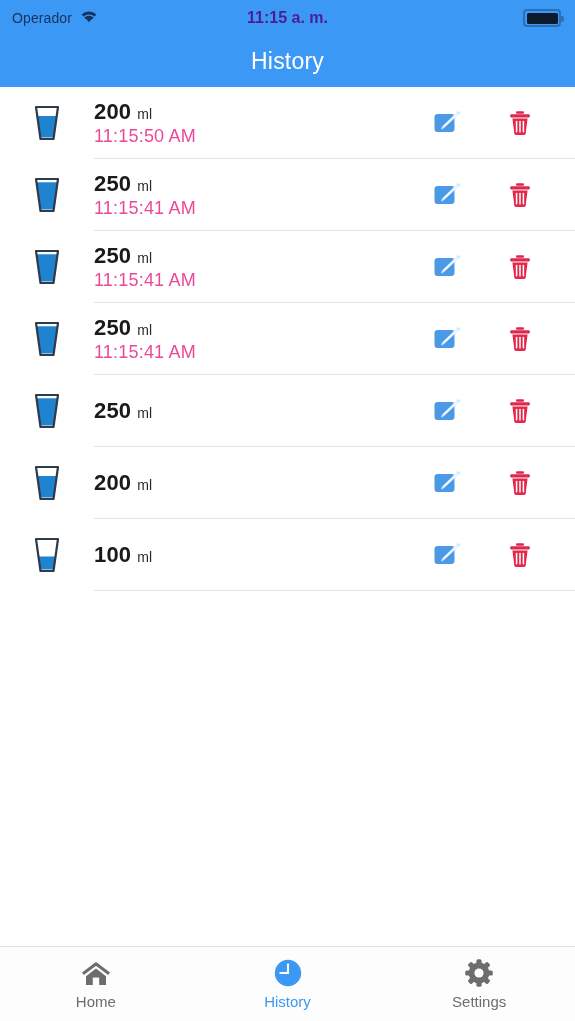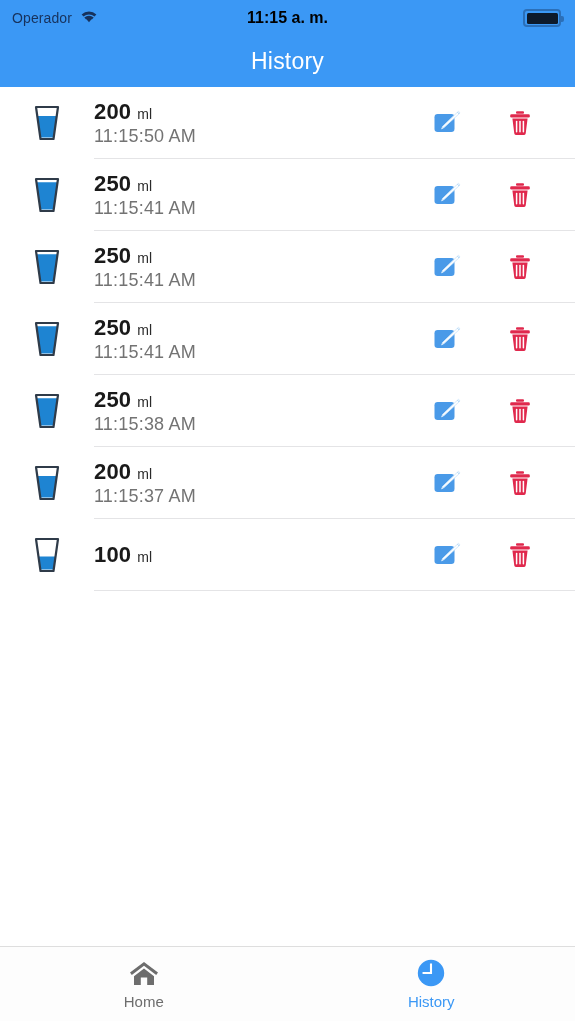--- a/index.html
+++ b/index.html
@@ -43,21 +43,21 @@
     font-size: 14px;
     color: #17325c;
     letter-spacing: 0.1px;
   }
   .sb-center {
     position: absolute;
     left: 0; right: 0;
     text-align: center;
     font-size: 16px;
     font-weight: bold;
-    color: #000000;
+    color: #4c1d95;
   }
   .sb-right {
     position: absolute;
     right: 14px;
     display: flex;
     align-items: center;
   }
   .battery {
     width: 38px;
     height: 18px;
@@ -152,21 +152,21 @@
     font-weight: bold;
     color: #1a1a1a;
     letter-spacing: 0.2px;
   }
   .amount-unit {
     font-size: 14px;
     color: #2a2a2a;
   }
   .time-val {
     font-size: 18px;
-    color: #737373;
+    color: #ec4899;
     letter-spacing: 0.2px;
   }
 
   .row-actions {
     display: flex;
     align-items: center;
     flex: 0 0 auto;
     padding-right: 39px;
     gap: 41px;
   }
@@ -403,21 +403,20 @@
               <path d="M4.45 6.20 L25.55 6.20 L21.5 33.5 L8.5 33.5 Z" fill="#1e84d2"></path>
               <path d="M4 3 L26 3 L21.5 35 L8.5 35 Z" fill="none" stroke="#2f3b49" stroke-width="2.2" stroke-linejoin="round"></path>
             </svg>
           </div>
         </div>
         <div class="row-text">
           <div class="amount-line">
             <span class="amount-val">250</span>
             <span class="amount-unit">ml</span>
           </div>
-          <div class="time-val">11:15:38 AM</div>
         </div>
         <div class="row-actions">
           <div class="icon-btn">
             <svg width="30" height="30" viewBox="0 0 30 30">
               <rect x="2.5" y="6" width="20" height="18" rx="3.2" fill="#4a9ae8"></rect>
               <path d="M26.5 3.2 L28 5 L12 19.5 L9.6 20.9 L10.8 18.2 Z" fill="#ffffff" stroke="#cfe6fb" stroke-width="0.9" stroke-linejoin="round"></path>
               <path d="M25.6 4.2 L27 5.9" stroke="#9ecbf2" stroke-width="0.9"></path>
             </svg>
           </div>
           <div class="icon-btn">
@@ -442,21 +441,20 @@
               <path d="M5.26 11.96 L24.74 11.96 L21.5 33.5 L8.5 33.5 Z" fill="#1e84d2"></path>
               <path d="M4 3 L26 3 L21.5 35 L8.5 35 Z" fill="none" stroke="#2f3b49" stroke-width="2.2" stroke-linejoin="round"></path>
             </svg>
           </div>
         </div>
         <div class="row-text">
           <div class="amount-line">
             <span class="amount-val">200</span>
             <span class="amount-unit">ml</span>
           </div>
-          <div class="time-val">11:15:37 AM</div>
         </div>
         <div class="row-actions">
           <div class="icon-btn">
             <svg width="30" height="30" viewBox="0 0 30 30">
               <rect x="2.5" y="6" width="20" height="18" rx="3.2" fill="#4a9ae8"></rect>
               <path d="M26.5 3.2 L28 5 L12 19.5 L9.6 20.9 L10.8 18.2 Z" fill="#ffffff" stroke="#cfe6fb" stroke-width="0.9" stroke-linejoin="round"></path>
               <path d="M25.6 4.2 L27 5.9" stroke="#9ecbf2" stroke-width="0.9"></path>
             </svg>
           </div>
           <div class="icon-btn">
@@ -526,15 +524,30 @@
       </div>
       <div class="tab active">
         <div class="tab-icon">
           <svg width="30" height="30" viewBox="0 0 30 30">
             <circle cx="15" cy="15" r="13.2" fill="#3b98f5"></circle>
             <path d="M15 6.5 L15 15 L7.6 15" fill="none" stroke="#ffffff" stroke-width="2.1" stroke-linecap="square"></path>
           </svg>
         </div>
         <div class="tab-label">History</div>
       </div>
+      <div class="tab">
+        <div class="tab-icon">
+          <svg width="30" height="30" viewBox="0 0 30 30">
+            <g fill="#6d6d6d">
+              <rect x="12.4" y="1.2" width="5.2" height="27.6" rx="1.6"></rect>
+              <rect x="12.4" y="1.2" width="5.2" height="27.6" rx="1.6" transform="rotate(45 15 15)"></rect>
+              <rect x="12.4" y="1.2" width="5.2" height="27.6" rx="1.6" transform="rotate(90 15 15)"></rect>
+              <rect x="12.4" y="1.2" width="5.2" height="27.6" rx="1.6" transform="rotate(135 15 15)"></rect>
+              <circle cx="15" cy="15" r="10.4"></circle>
+            </g>
+            <circle cx="15" cy="15" r="4.6" fill="#fdfdfd"></circle>
+          </svg>
+        </div>
+        <div class="tab-label">Settings</div>
+      </div>
     </div>
 
 </div>
 
 </body></html>

